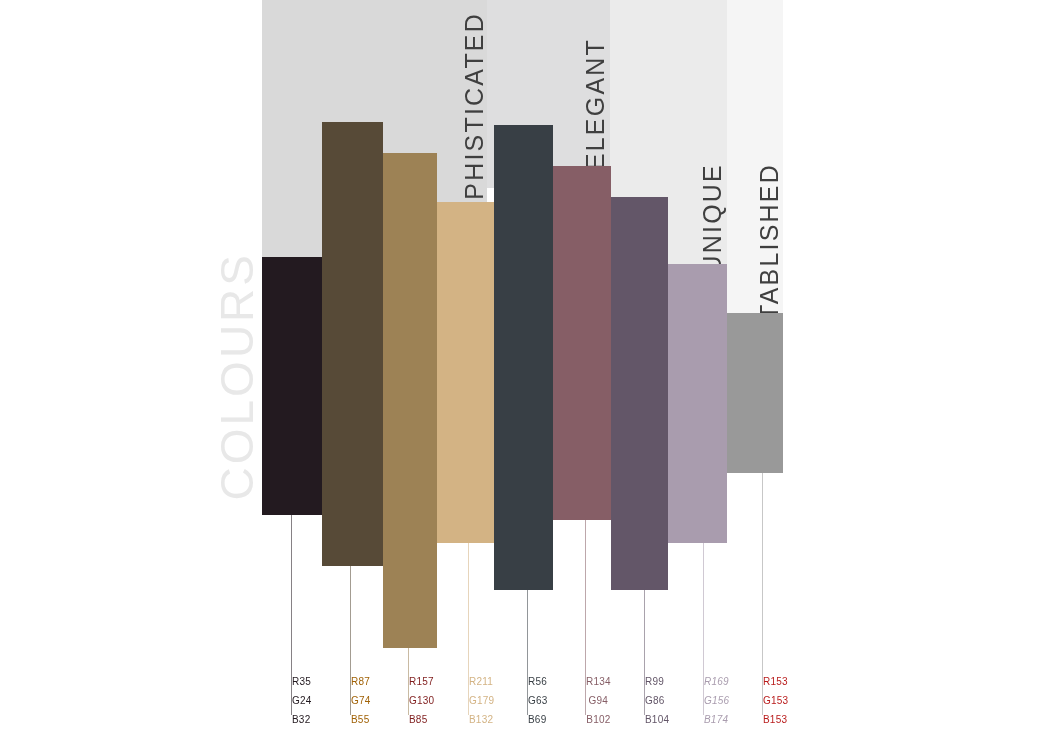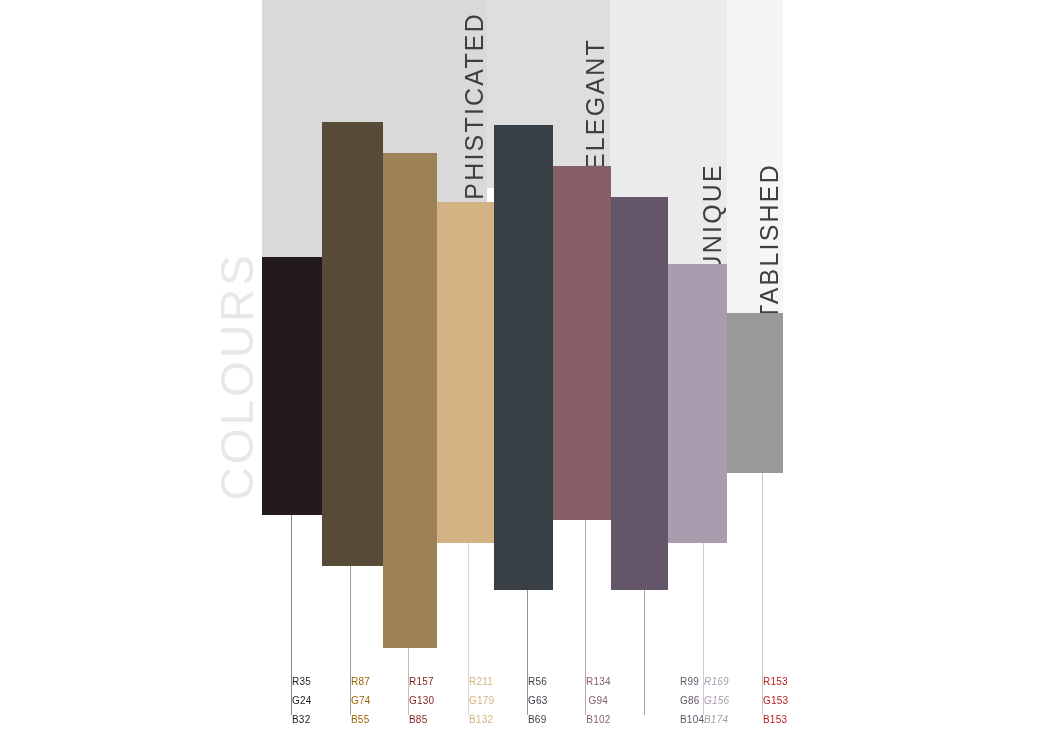--- a/index.html
+++ b/index.html
@@ -135,21 +135,21 @@
       <div class="rgb-col" style="left: 528px; color: rgb(56, 63, 69);">
         <span>R56</span>
         <span>G63</span>
         <span>B69</span>
       </div>
       <div class="rgb-col" style="left: 586px; color: rgb(134, 94, 102); text-align: center;">
         <span>R134</span>
         <span>G94</span>
         <span>B102</span>
       </div>
-      <div class="rgb-col" style="left: 645px; color: rgb(99, 86, 104); margin-left: 35px;">
+      <div class="rgb-col" style="left: 645px; color: rgb(99, 86, 104);">
         <span>R99</span>
         <span>G86</span>
         <span>B104</span>
       </div>
       <div class="rgb-col" style="left: 704px; color: rgb(169, 156, 174); font-style: italic;">
         <span>R169</span>
         <span>G156</span>
         <span>B174</span>
       </div>
       <div class="rgb-col" style="left: 763px; color: #b91c1c;">

